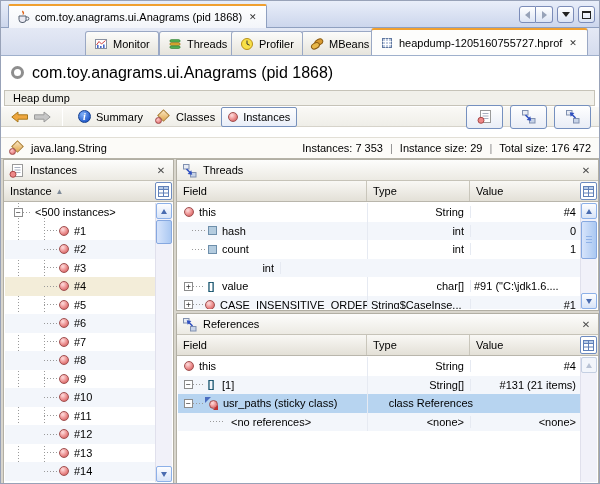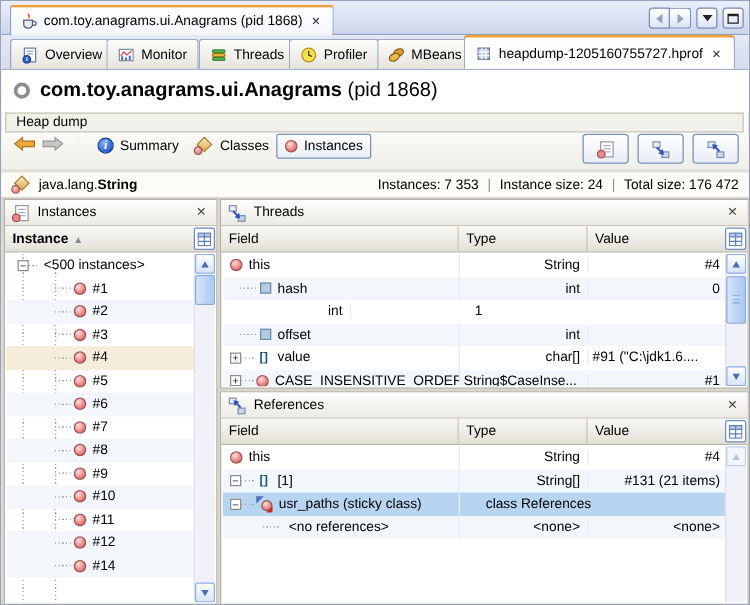--- a/index.html
+++ b/index.html
@@ -40,23 +40,23 @@
     display:flex; align-items:center; padding-left:10px; gap:8px; }
   #view-header h1 { font-size:16px; margin:0; font-weight:bold; }
   #view-header .pid { font-weight:normal; }
   .ring-icon { width:13px; height:13px; border:3px solid #8e8e8e; border-radius:50%; background:#fff; }
 
   
   #heapdump-bar { position:absolute; top:89px; left:3px; right:4px; height:16px;
     background:#f1f0ea; border:1px solid #c6c3b8; line-height:14px; padding-left:8px; font-size:11px; }
 
   
-  #toolbar { position:absolute; top:106px; left:0; right:0; height:30px;
+  #toolbar { position:absolute; top:106px; left:0; right:0; height:20px;
     background:linear-gradient(#faf9f6,#efeee8); border-bottom:1px solid #d6d3ca;
-    display:flex; align-items:flex-start; padding:0 8px; }
+    display:flex; align-items:center; padding:0 8px; }
   .tb-sep { width:1px; height:18px; background:#c8c5ba; border-right:1px solid #fff; margin:0 9px; }
   .tb-item { display:flex; align-items:center; gap:5px; padding:3px 6px; }
   .tb-toggle-on { border:1px solid #7791bc; border-radius:2px; background:linear-gradient(#fefefe,#e9eef8); }
   #toolbar .right-group { margin-left:auto; display:flex; gap:7px; }
   .tb-btn { width:37px; height:24px; border:1px solid #7590bf; border-radius:3px;
     background:linear-gradient(#ffffff,#e9edf6); display:flex; align-items:center; justify-content:center; }
   .ic-info { position:relative; width:13px; height:13px; border-radius:50%;
     background:radial-gradient(circle at 35% 30%, #7fb0f8, #1e56c8 80%); border:1px solid #15408f; }
   .ic-info::after { content:'i'; position:absolute; inset:0; color:#fff; font:italic bold 10px "Liberation Serif",serif;
     display:flex; align-items:center; justify-content:center; }
@@ -135,21 +135,21 @@
   .sb-btn.disabled { border-color:#c4cfe2; background:#f2f5fb; }
   .sb-up { top:0; } .sb-down { bottom:0; }
   .sb-arr-up { width:0; height:0; border-left:3px solid transparent; border-right:3px solid transparent; border-bottom:5px solid #4a6cb0; }
   .sb-btn.disabled .sb-arr-up { border-bottom-color:#b8c2d4; }
   .sb-arr-down { width:0; height:0; border-left:3px solid transparent; border-right:3px solid transparent; border-top:5px solid #4a6cb0; }
   .sb-thumb { position:absolute; left:0; width:16px; border:1px solid #86a8e0; border-radius:2px;
     background:linear-gradient(90deg,#d7e4fb,#aac8f2); }
   .sb-thumb .ridges { position:absolute; left:4px; right:4px; top:50%; height:7px; margin-top:-4px;
     background-image:repeating-linear-gradient(180deg,#8fb2e8 0 1px,transparent 1px 3px); }
 
-  .bold { font-weight:bold; }
+  .bold { font-weight:normal; }
   .sort-tri { font-size:8px; color:#7e8a98; margin-left:4px; }
   svg { display:block; flex:none; }
 </style>
 </head>
 <body>
 
 <div id="app">
 
   <div id="main-tabbar">
     <div class="main-tab">
@@ -173,33 +173,20 @@
       <span class="wbtn">
           <span class="tri-down"></span>
         </span>
       <span class="wbtn">
           <span class="maxi"></span>
         </span>
     </div>
   </div>
 
   <div id="doc-tabbar">
-    <div class="doc-tab" style="left:7px">
-      <span>
-        <svg width="14" height="14" viewBox="0 0 14 14">
-          <rect x="2.5" y="1.5" width="9" height="11" fill="#fff" stroke="#6b7fae"></rect>
-          <line x1="4.5" y1="4" x2="9.5" y2="4" stroke="#9aa4b8"></line>
-            <line x1="4.5" y1="6" x2="9.5" y2="6" stroke="#9aa4b8"></line>
-          <circle cx="4.5" cy="10.5" r="3" fill="#2a62c8" stroke="#1a3f8f"></circle>
-          <rect x="4.1" y="9.6" width="0.9" height="2.2" fill="#fff"></rect>
-            <rect x="4.1" y="8.5" width="0.9" height="0.8" fill="#fff"></rect>
-        </svg>
-      </span>
-      <span>Overview</span>
-    </div>
     <div class="doc-tab" style="left:84px">
       <span>
         <svg width="14" height="14" viewBox="0 0 14 14">
           <rect x="1.5" y="2.5" width="11" height="9" fill="#fff" stroke="#8890a0"></rect>
           <rect x="3" y="8" width="1.6" height="3" fill="#4868c8"></rect>
             <rect x="6" y="9" width="1.6" height="2" fill="#4868c8"></rect>
             <rect x="9" y="7.5" width="1.6" height="3.5" fill="#4868c8"></rect>
           <polyline points="2.5,8 5,4.5 7.5,7 11.5,3.5" stroke="#d04040" fill="none"></polyline>
         </svg>
       </span>
@@ -313,21 +300,21 @@
 
   <div id="class-bar">
     <span class="ic-class">
         <span class="dia"></span>
         <span class="dot"></span>
       </span>
     <span><span>java.lang.</span><span class="bold">String</span></span>
     <span class="stats">
       <span>Instances: 7 353</span>
       <span class="pipe">|</span>
-      <span>Instance size: 24</span>
+      <span>Instance size: 29</span>
       <span class="pipe">|</span>
       <span>Total size: 176 472</span>
     </span>
   </div>
 
   <div id="main">
 
     <div class="panel" id="instances-panel">
       <div class="panel-title">
         <svg width="15" height="15" viewBox="0 0 15 15">
@@ -440,20 +427,27 @@
               <span class="sp" style="width: 2px;"></span>
               <span class="ic-sphere"></span>
               <span class="lbl">#11</span>
             </div>
             <div class="irow stripe">
               <span class="sp" style="width: 39px;"></span>
               <span class="hdots" style="width: 13px;"></span>
               <span class="sp" style="width: 2px;"></span>
               <span class="ic-sphere"></span>
               <span class="lbl">#12</span>
+            </div>
+            <div class="irow">
+              <span class="sp" style="width: 39px;"></span>
+              <span class="hdots" style="width: 13px;"></span>
+              <span class="sp" style="width: 2px;"></span>
+              <span class="ic-sphere"></span>
+              <span class="lbl">#13</span>
             </div>
             <div class="irow stripe">
               <span class="sp" style="width: 39px;"></span>
               <span class="hdots" style="width: 13px;"></span>
               <span class="sp" style="width: 2px;"></span>
               <span class="ic-sphere"></span>
               <span class="lbl">#14</span>
             </div>
             <div class="irow">
               <span class="sp" style="width: 39px;"></span>
@@ -512,31 +506,31 @@
                 <span class="sp" style="width: 10px;"></span>
                 <span class="hdots" style="width: 14px;"></span>
                 <span class="sp" style="width: 2px;"></span>
                 <span class="ic-square"></span>
                 <span class="lbl">hash</span>
               </div>
               <div class="c-type">int</div>
               <div class="c-value">0</div>
             </div>
             <div class="trow">
+              <div class="c-field">
+                <span class="sp" style="width: 10px;"></span>
+                <span class="hdots" style="width: 14px;"></span>
+                <span class="sp" style="width: 2px;"></span>
+                <span class="ic-square"></span>
+                <span class="lbl">count</span>
+              </div>
               <div class="c-type">int</div>
               <div class="c-value">1</div>
             </div>
             <div class="trow stripe">
-              <div class="c-field">
-                <span class="sp" style="width: 10px;"></span>
-                <span class="hdots" style="width: 14px;"></span>
-                <span class="sp" style="width: 2px;"></span>
-                <span class="ic-square"></span>
-                <span class="lbl">offset</span>
-              </div>
               <div class="c-type">int</div>
             </div>
             <div class="trow">
               <div class="c-field">
                 <span class="sp" style="width: 2px;"></span>
                 <span class="exp">+</span>
                 <span class="hdots" style="width: 10px;"></span>
                 <span class="sp" style="width: 2px;"></span>
                 <span class="ic-array">[]</span>
                 <span class="lbl">value</span>

